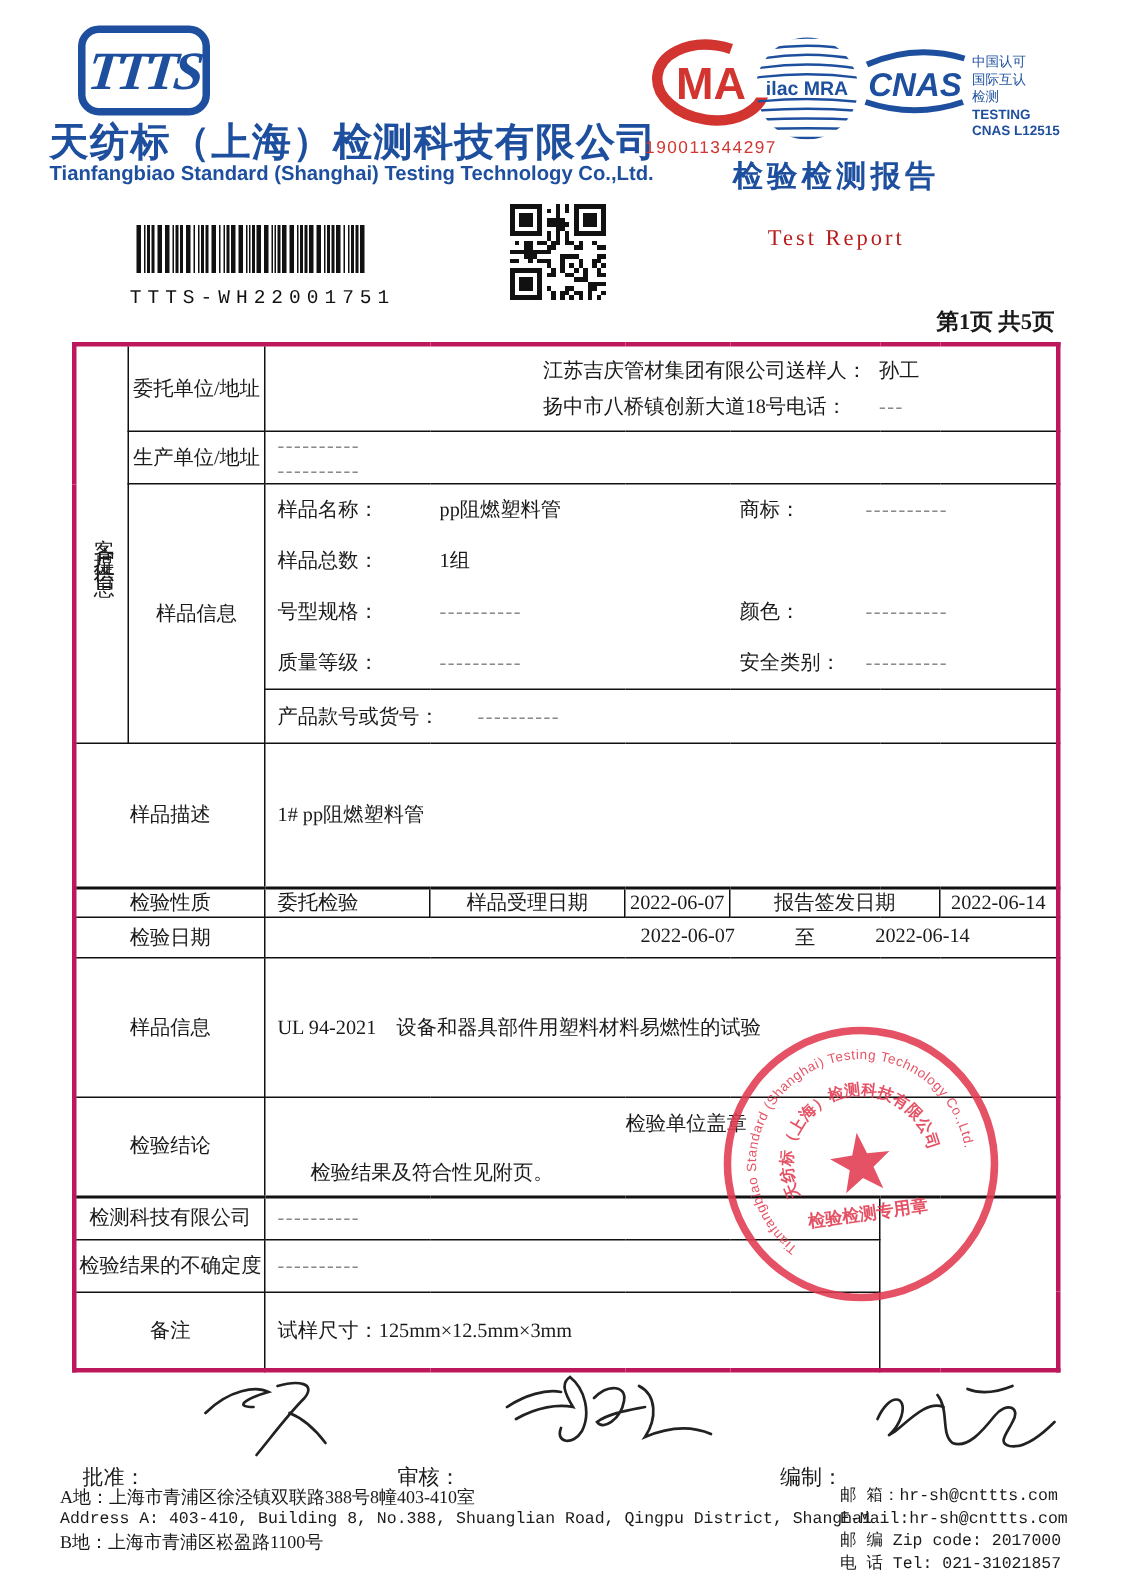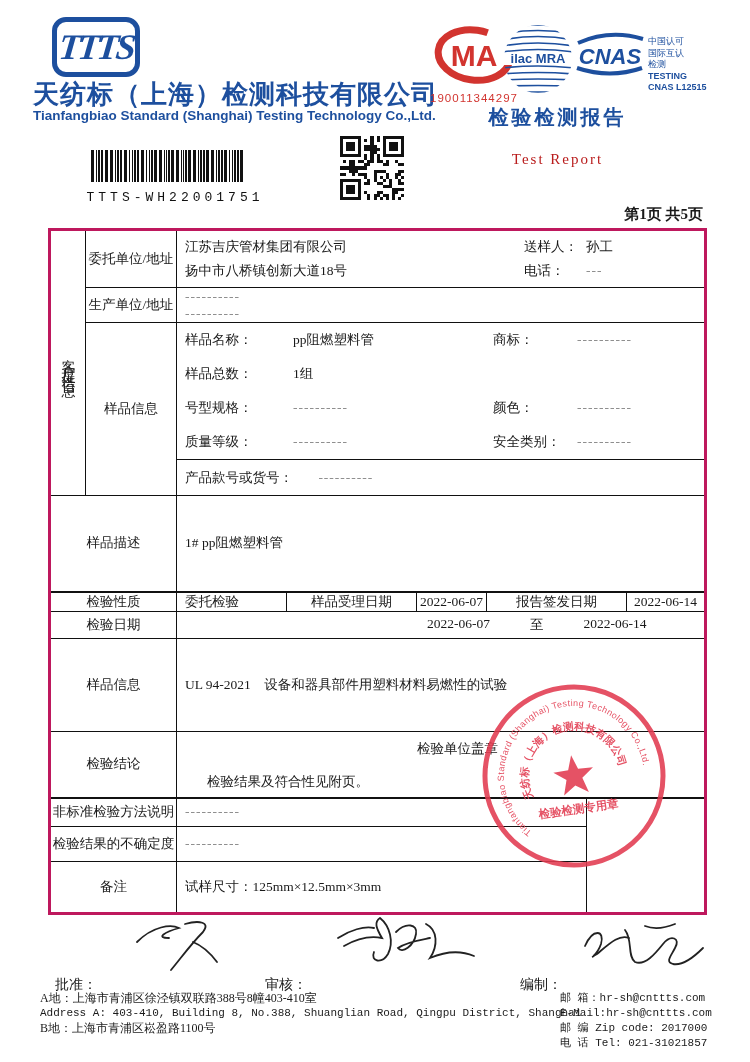--- a/index.html
+++ b/index.html
@@ -57,21 +57,21 @@
   td.lbl { text-align:center; }
   td.pad { padding-left:8px; }
   td.ctr { text-align:center; }
   .vtext {
     writing-mode:vertical-rl; text-orientation:upright;
     margin:0 auto; letter-spacing:5px; font-size:14px;
   }
   tr.thick-top td { border-top:2px solid #111; }
   .dash { color:#8a8a8a; letter-spacing:1px; }
   .r1flex { display:flex; padding:4px 0 4px 8px; }
-  .r1left { flex:1; line-height:24px; }
+  .r1left { flex:1; line-height:24px;text-align:right; }
   .r1right { width:180px; line-height:24px; }
   .pair span.k { display:inline-block; width:62px; }
   .manuf-lines { padding-left:8px; line-height:17px; }
   .si-row { display:grid; grid-template-columns:108px 200px 84px 1fr; align-items:center;
             height:34px; padding-left:8px; }
   .prod-row { padding-left:8px; }
   .prod-row .dash { margin-left:22px; }
   .concl-cell { position:relative; height:100%; }
   .concl-text { position:absolute; left:30px; top:9px; }
   .seal-label { position:absolute; left:240px; bottom:6px; }
@@ -435,21 +435,21 @@
     <tr style="height:67px">
       <td colspan="2" class="lbl">检验结论</td>
       <td colspan="6">
         <div class="concl-cell">
           <div class="concl-text">检验结果及符合性见附页。</div>
           <div class="seal-label">检验单位盖章</div>
         </div>
       </td>
     </tr>
     <tr style="height:28px" class="thick-top">
-      <td colspan="2" class="lbl">非标准检验方法说明</td>
+      <td colspan="2" class="lbl">检测科技有限公司</td>
       <td colspan="4" class="pad dash">----------</td>
       <td colspan="2" rowspan="3"></td>
     </tr>
     <tr style="height:35px">
       <td colspan="2" class="lbl">检验结果的不确定度</td>
       <td colspan="4" class="pad dash">----------</td>
     </tr>
     <tr style="height:52px">
       <td colspan="2" class="lbl">备注</td>
       <td colspan="4" class="pad">试样尺寸：125mm×12.5mm×3mm</td>

